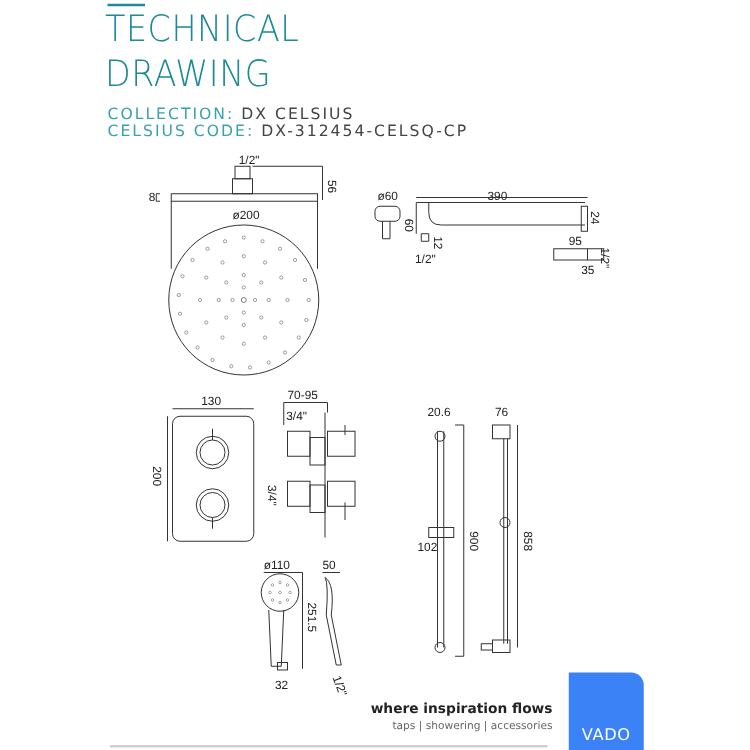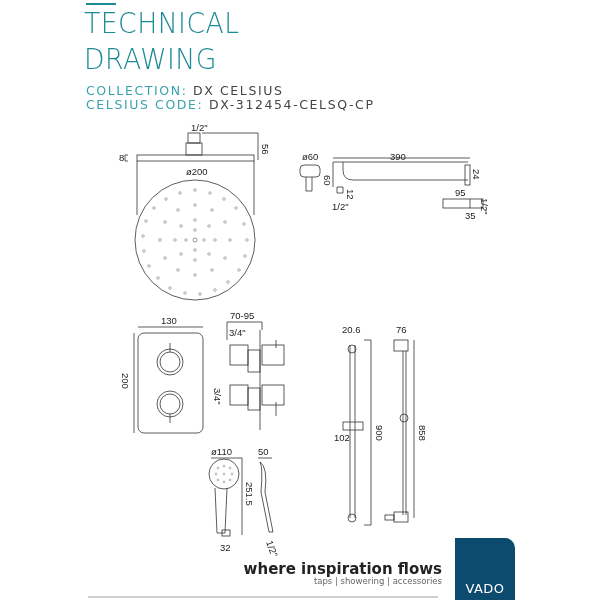--- a/index.html
+++ b/index.html
@@ -9,24 +9,24 @@
   .t1{top:6px;}
   .t2{top:42px;}
   .meta{position:absolute;left:86px;font-family:"DejaVu Sans",sans-serif;font-size:12.5px;letter-spacing:1.6px;line-height:15px;white-space:nowrap;text-align:center;}
   .meta .k{color:#3aa2ad;}
   .meta .v{color:#444;}
   .m1{top:83px;}
   .m2{top:97px;}
   svg.draw{position:absolute;left:0;top:0;}
   .dim{font-family:"Liberation Sans",sans-serif;font-size:9.5px;fill:#222;}
   .tag{position:absolute;right:158px;text-align:right;}
-  .tag1{top:560px;font-family:"DejaVu Sans",sans-serif;font-weight:bold;font-size:15px;color:#222;white-space:nowrap;}
+  .tag1{top:560px;font-family:"DejaVu Sans",sans-serif;font-weight:bold;font-size:11px;color:#222;white-space:nowrap;}
   .tag2{top:576px;font-family:"DejaVu Sans",sans-serif;font-size:8.5px;color:#666;white-space:nowrap;}
   .bottomline{position:absolute;left:88px;top:596px;width:350px;height:1.5px;background:#cfcfcf;}
-  .logo{position:absolute;left:455px;top:538px;width:60px;height:62px;background:#0c4a6e;border-top-right-radius:10px;}
+  .logo{position:absolute;left:455px;top:538px;width:60px;height:62px;background:#3b82f6;border-top-right-radius:10px;}
   .logo-text{position:absolute;left:0;right:0;bottom:4px;text-align:center;color:#fff;font-family:"DejaVu Sans",sans-serif;font-size:13px;letter-spacing:0.5px;}
 </style>
 </head>
 <body>
 
 <div class="topbar"></div>
 <div class="title t1">TECHNICAL</div>
 <div class="title t2">DRAWING</div>
 
 <div class="meta m1">

